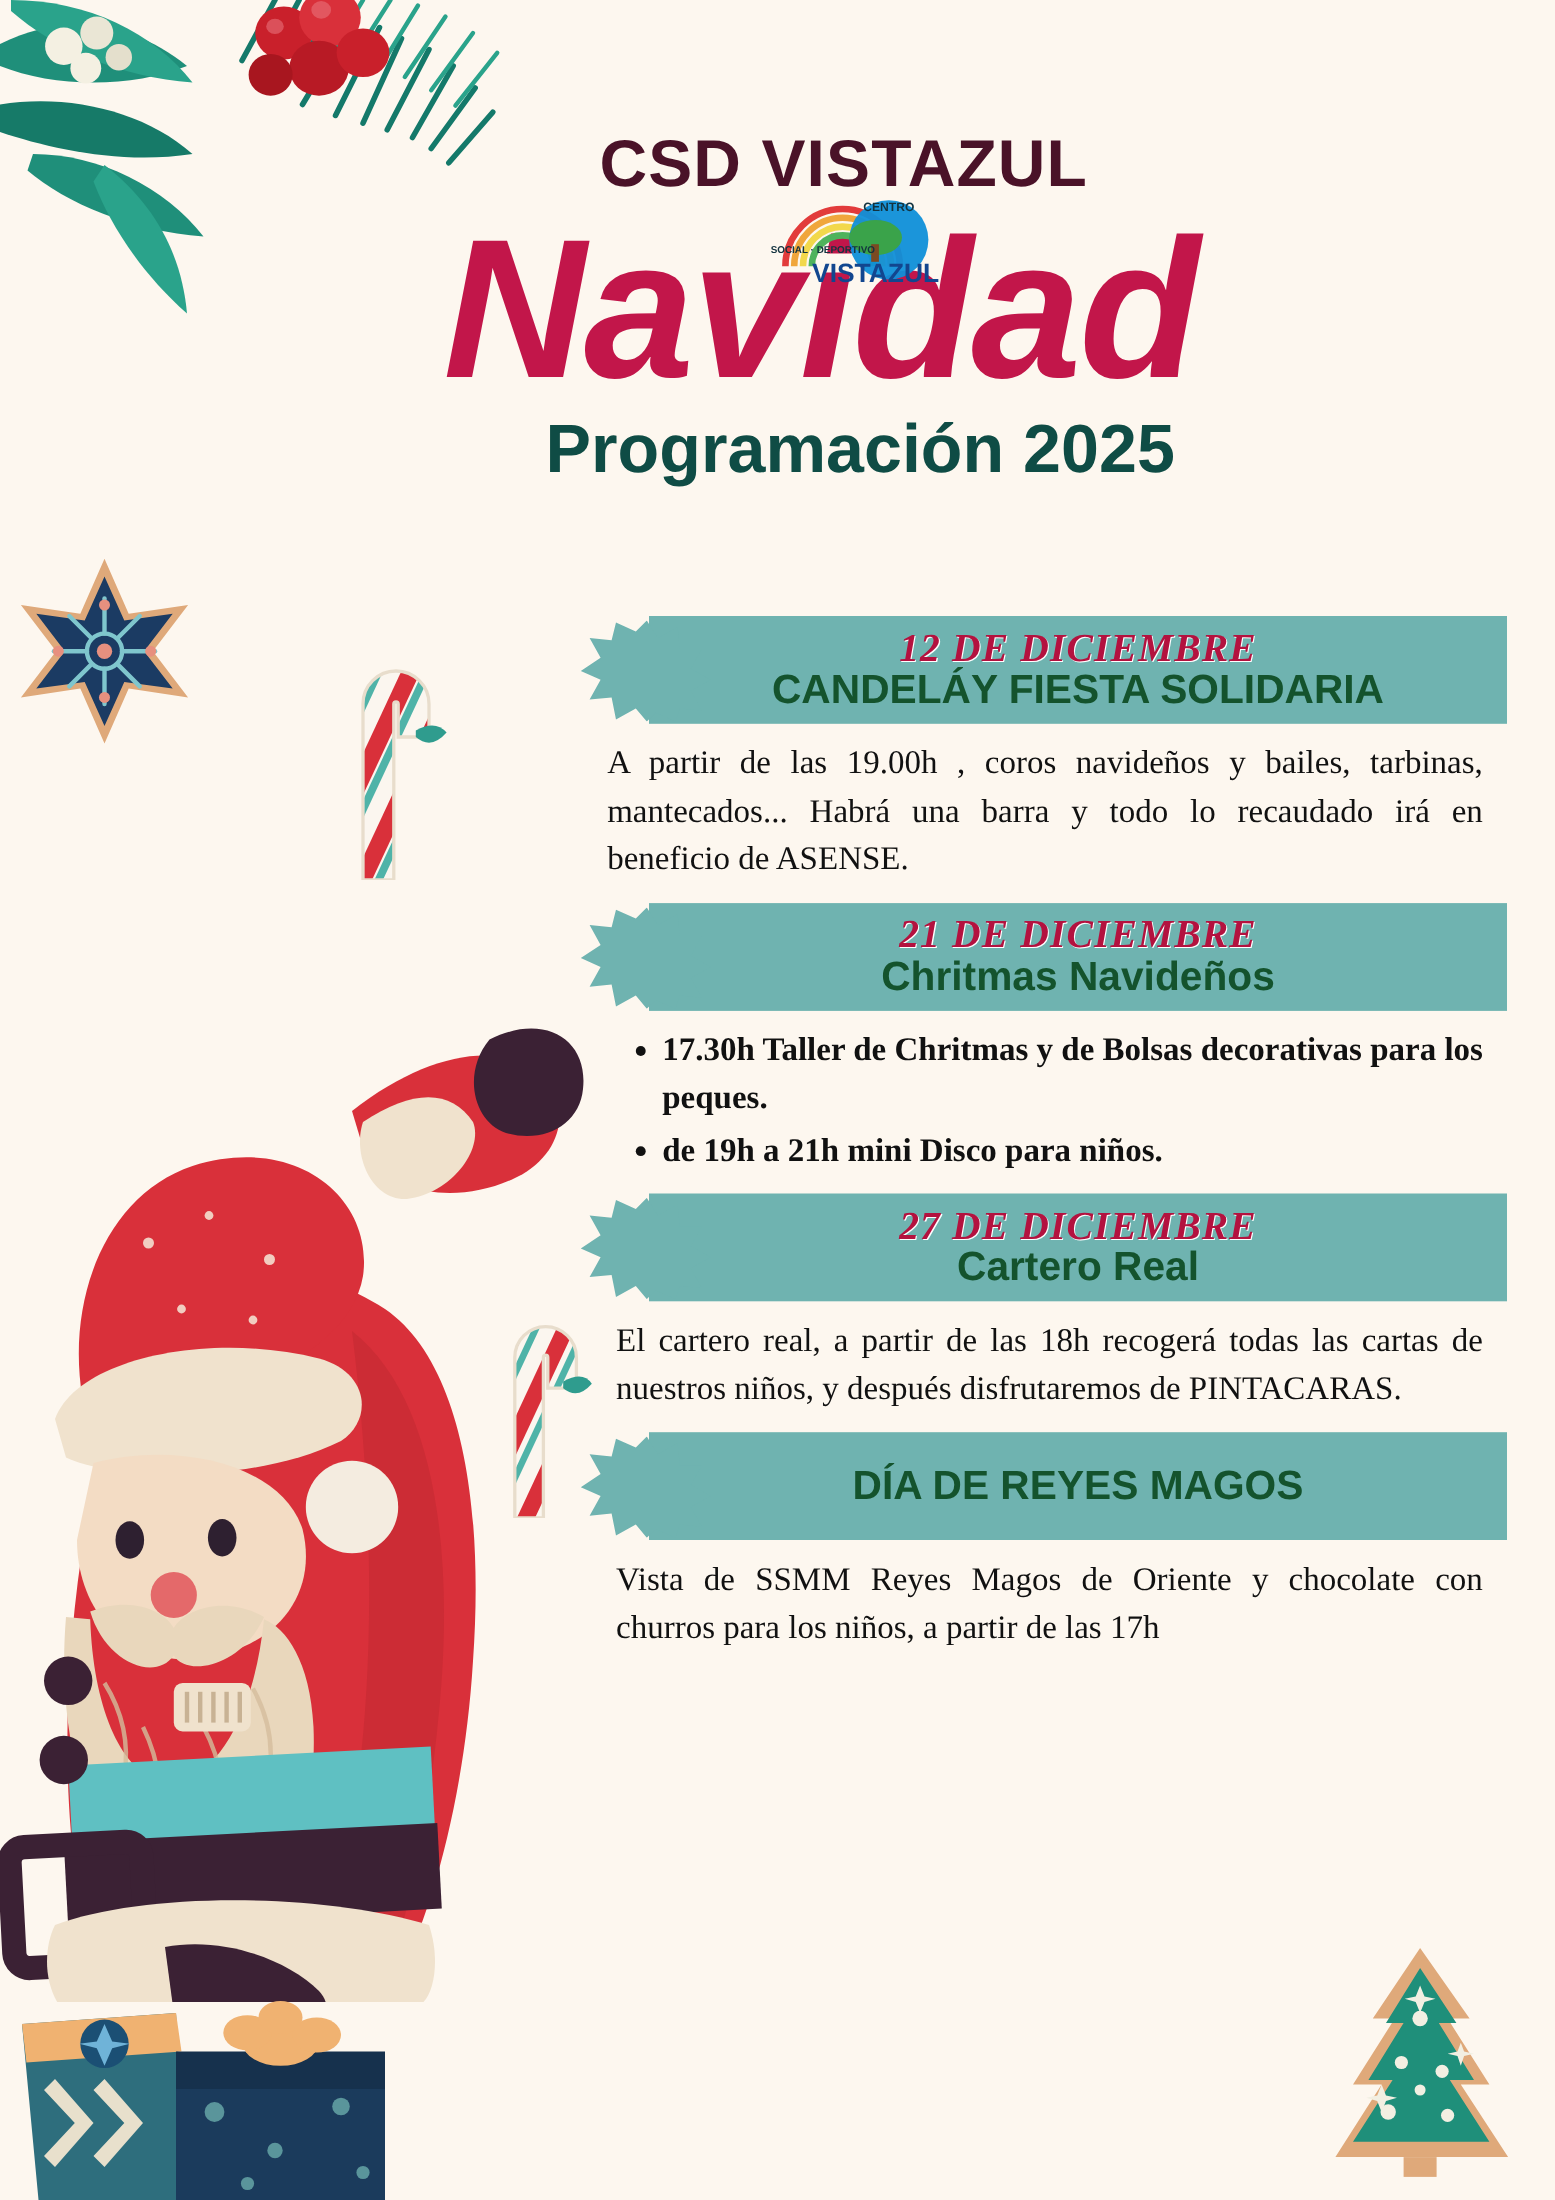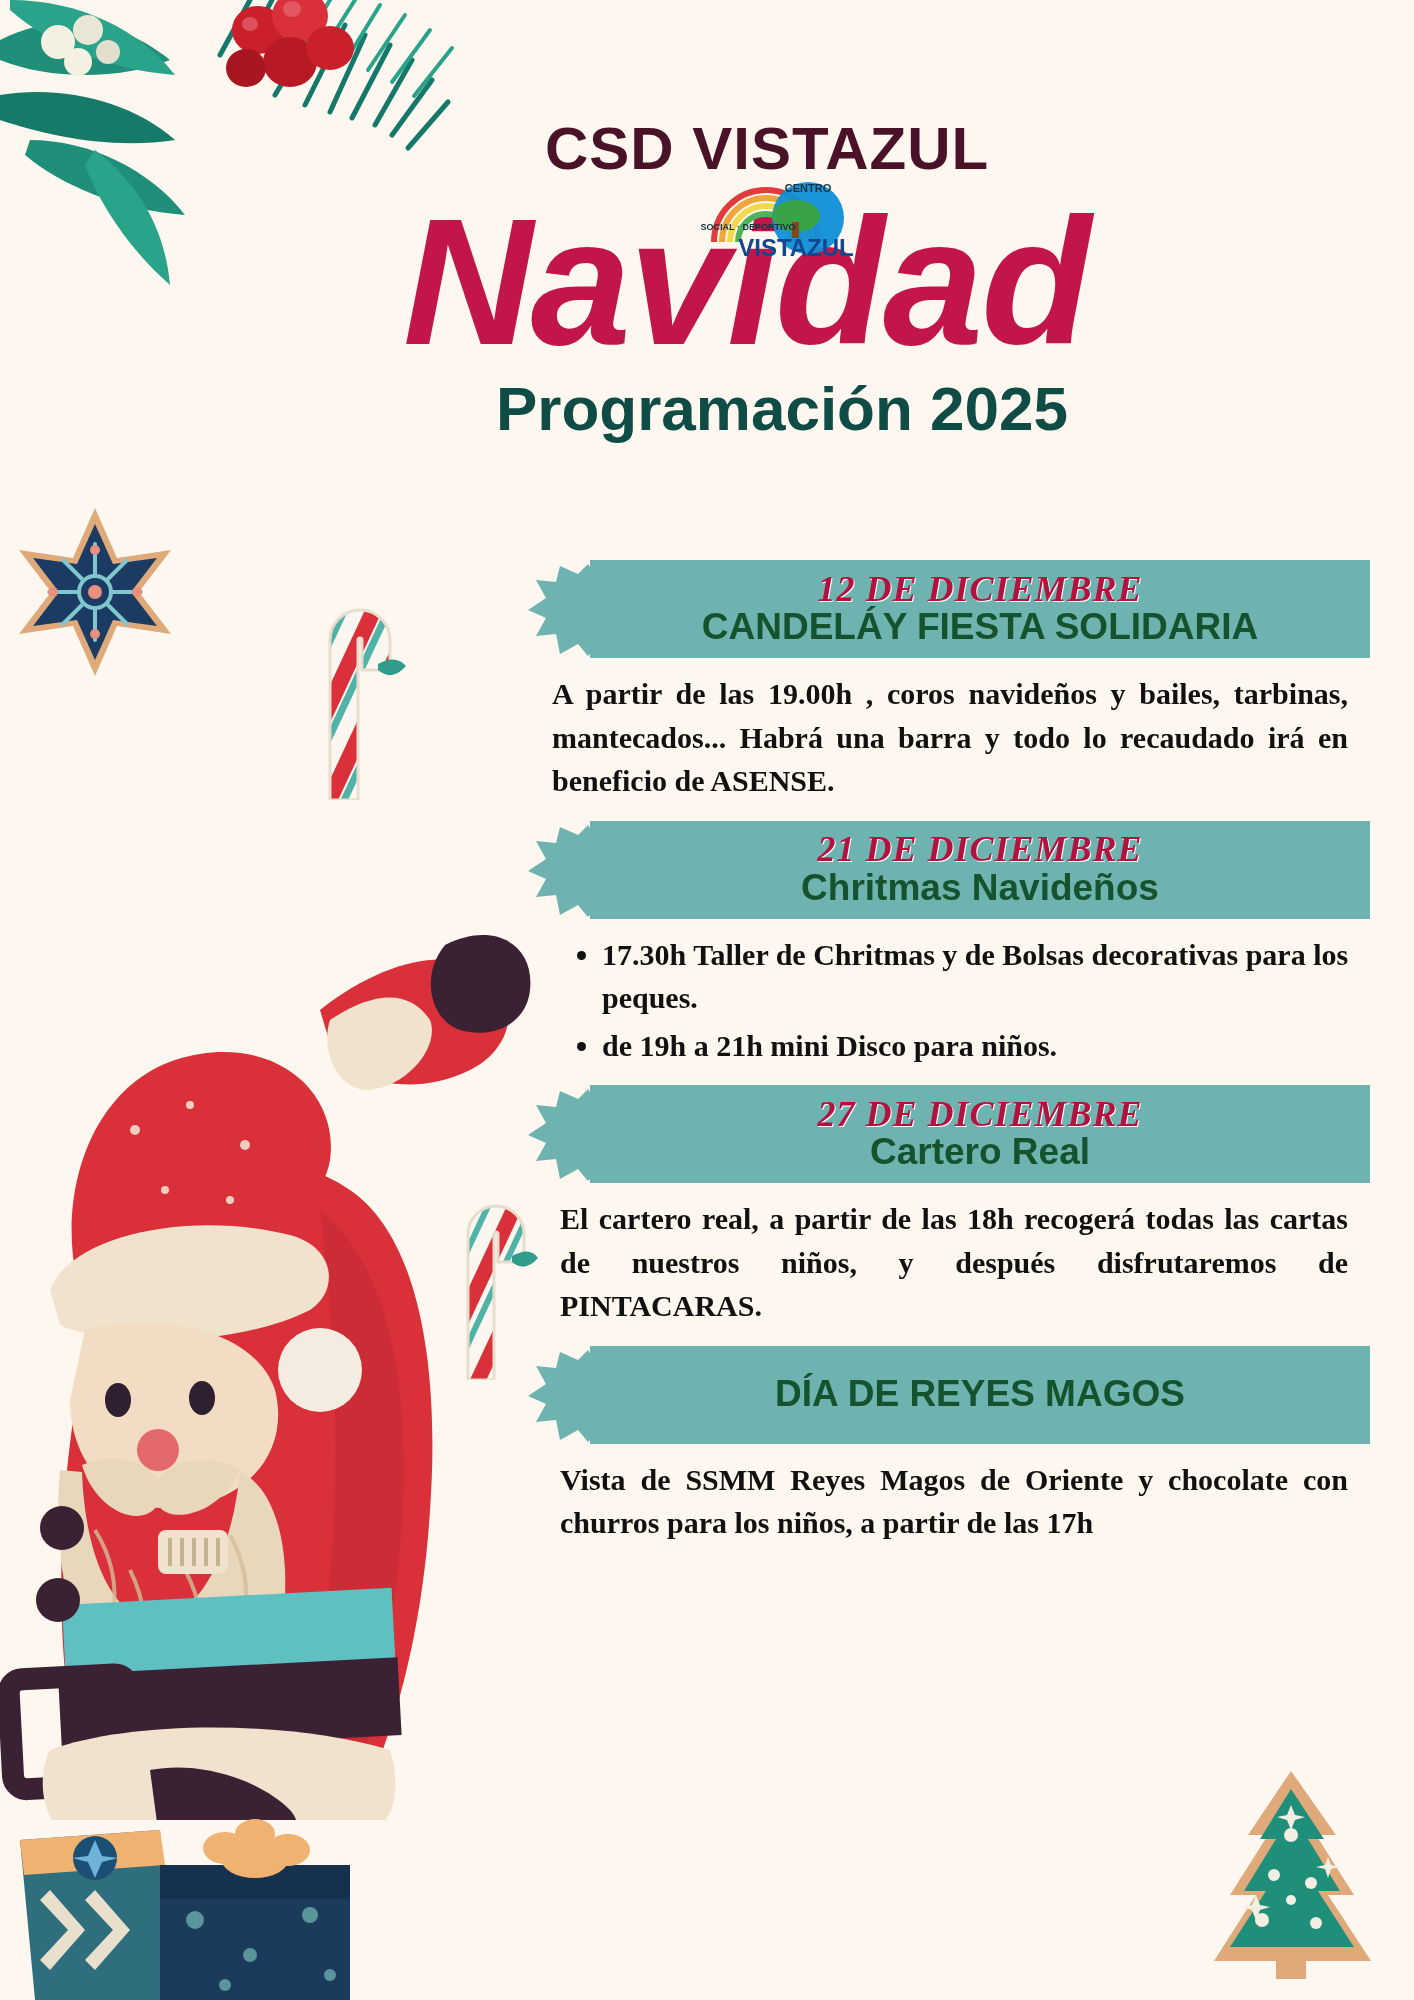--- a/index.html
+++ b/index.html
@@ -164,21 +164,21 @@
     font-weight: bold;
     font-size: 37px;
     color: #14532d;
     line-height: 1.05;
     position: relative;
     z-index: 2;
     text-align: center;
   }
   .event-body {
     font-family: "Liberation Serif", serif;
-    font-weight: bold;
+    font-weight: normal;
     font-size: 30px;
     line-height: 1.45;
     color: #111111;
     margin: 14px 16px 0 0;
     padding: 0 6px 0 22px;
     text-align: justify;
   }
   .event-body.center-pad { padding-left: 30px; }
   ul.event-list {
     margin: 14px 0 0 0;

